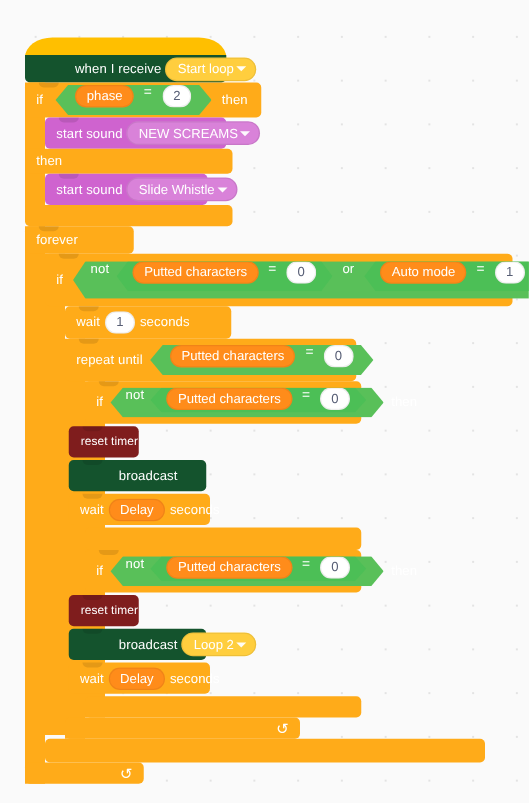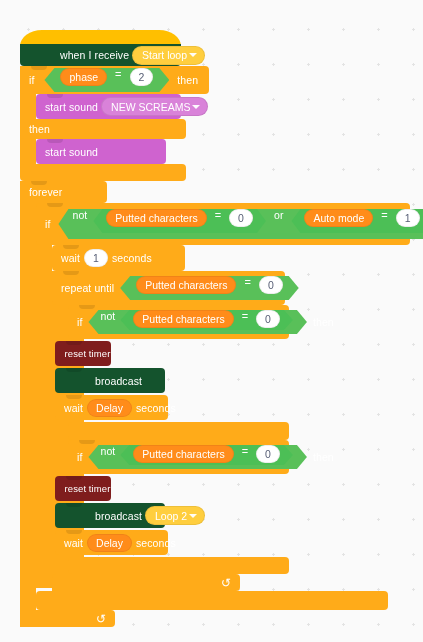--- a/index.html
+++ b/index.html
@@ -117,20 +117,24 @@
     </span>
   </div>
 
   <div class="bar ctrl" style="left:20px;top:119px;width:166px;height:20px;padding-left:9px;">
     <span class="lbl">then</span>
   </div>
 
   <div class="bar snd" style="left:36px;top:139px;width:130px;height:25px;">
     <div class="notch"></div>
     <span class="lbl">start sound</span>
+    <span class="drop snd">
+      <span>Slide Whistle</span>
+      <i class="caret"></i>
+    </span>
   </div>
 
   <div class="bar ctrl" style="left:20px;top:164px;width:166px;height:17px;"></div>
 
   <div class="spine" style="left:20px;top:181px;width:16px;height:446px;"></div>
   <div class="bar ctrl" style="left:20px;top:181px;width:87px;height:22px;">
     <div class="notch"></div>
     <span class="lbl">forever</span>
   </div>
 

